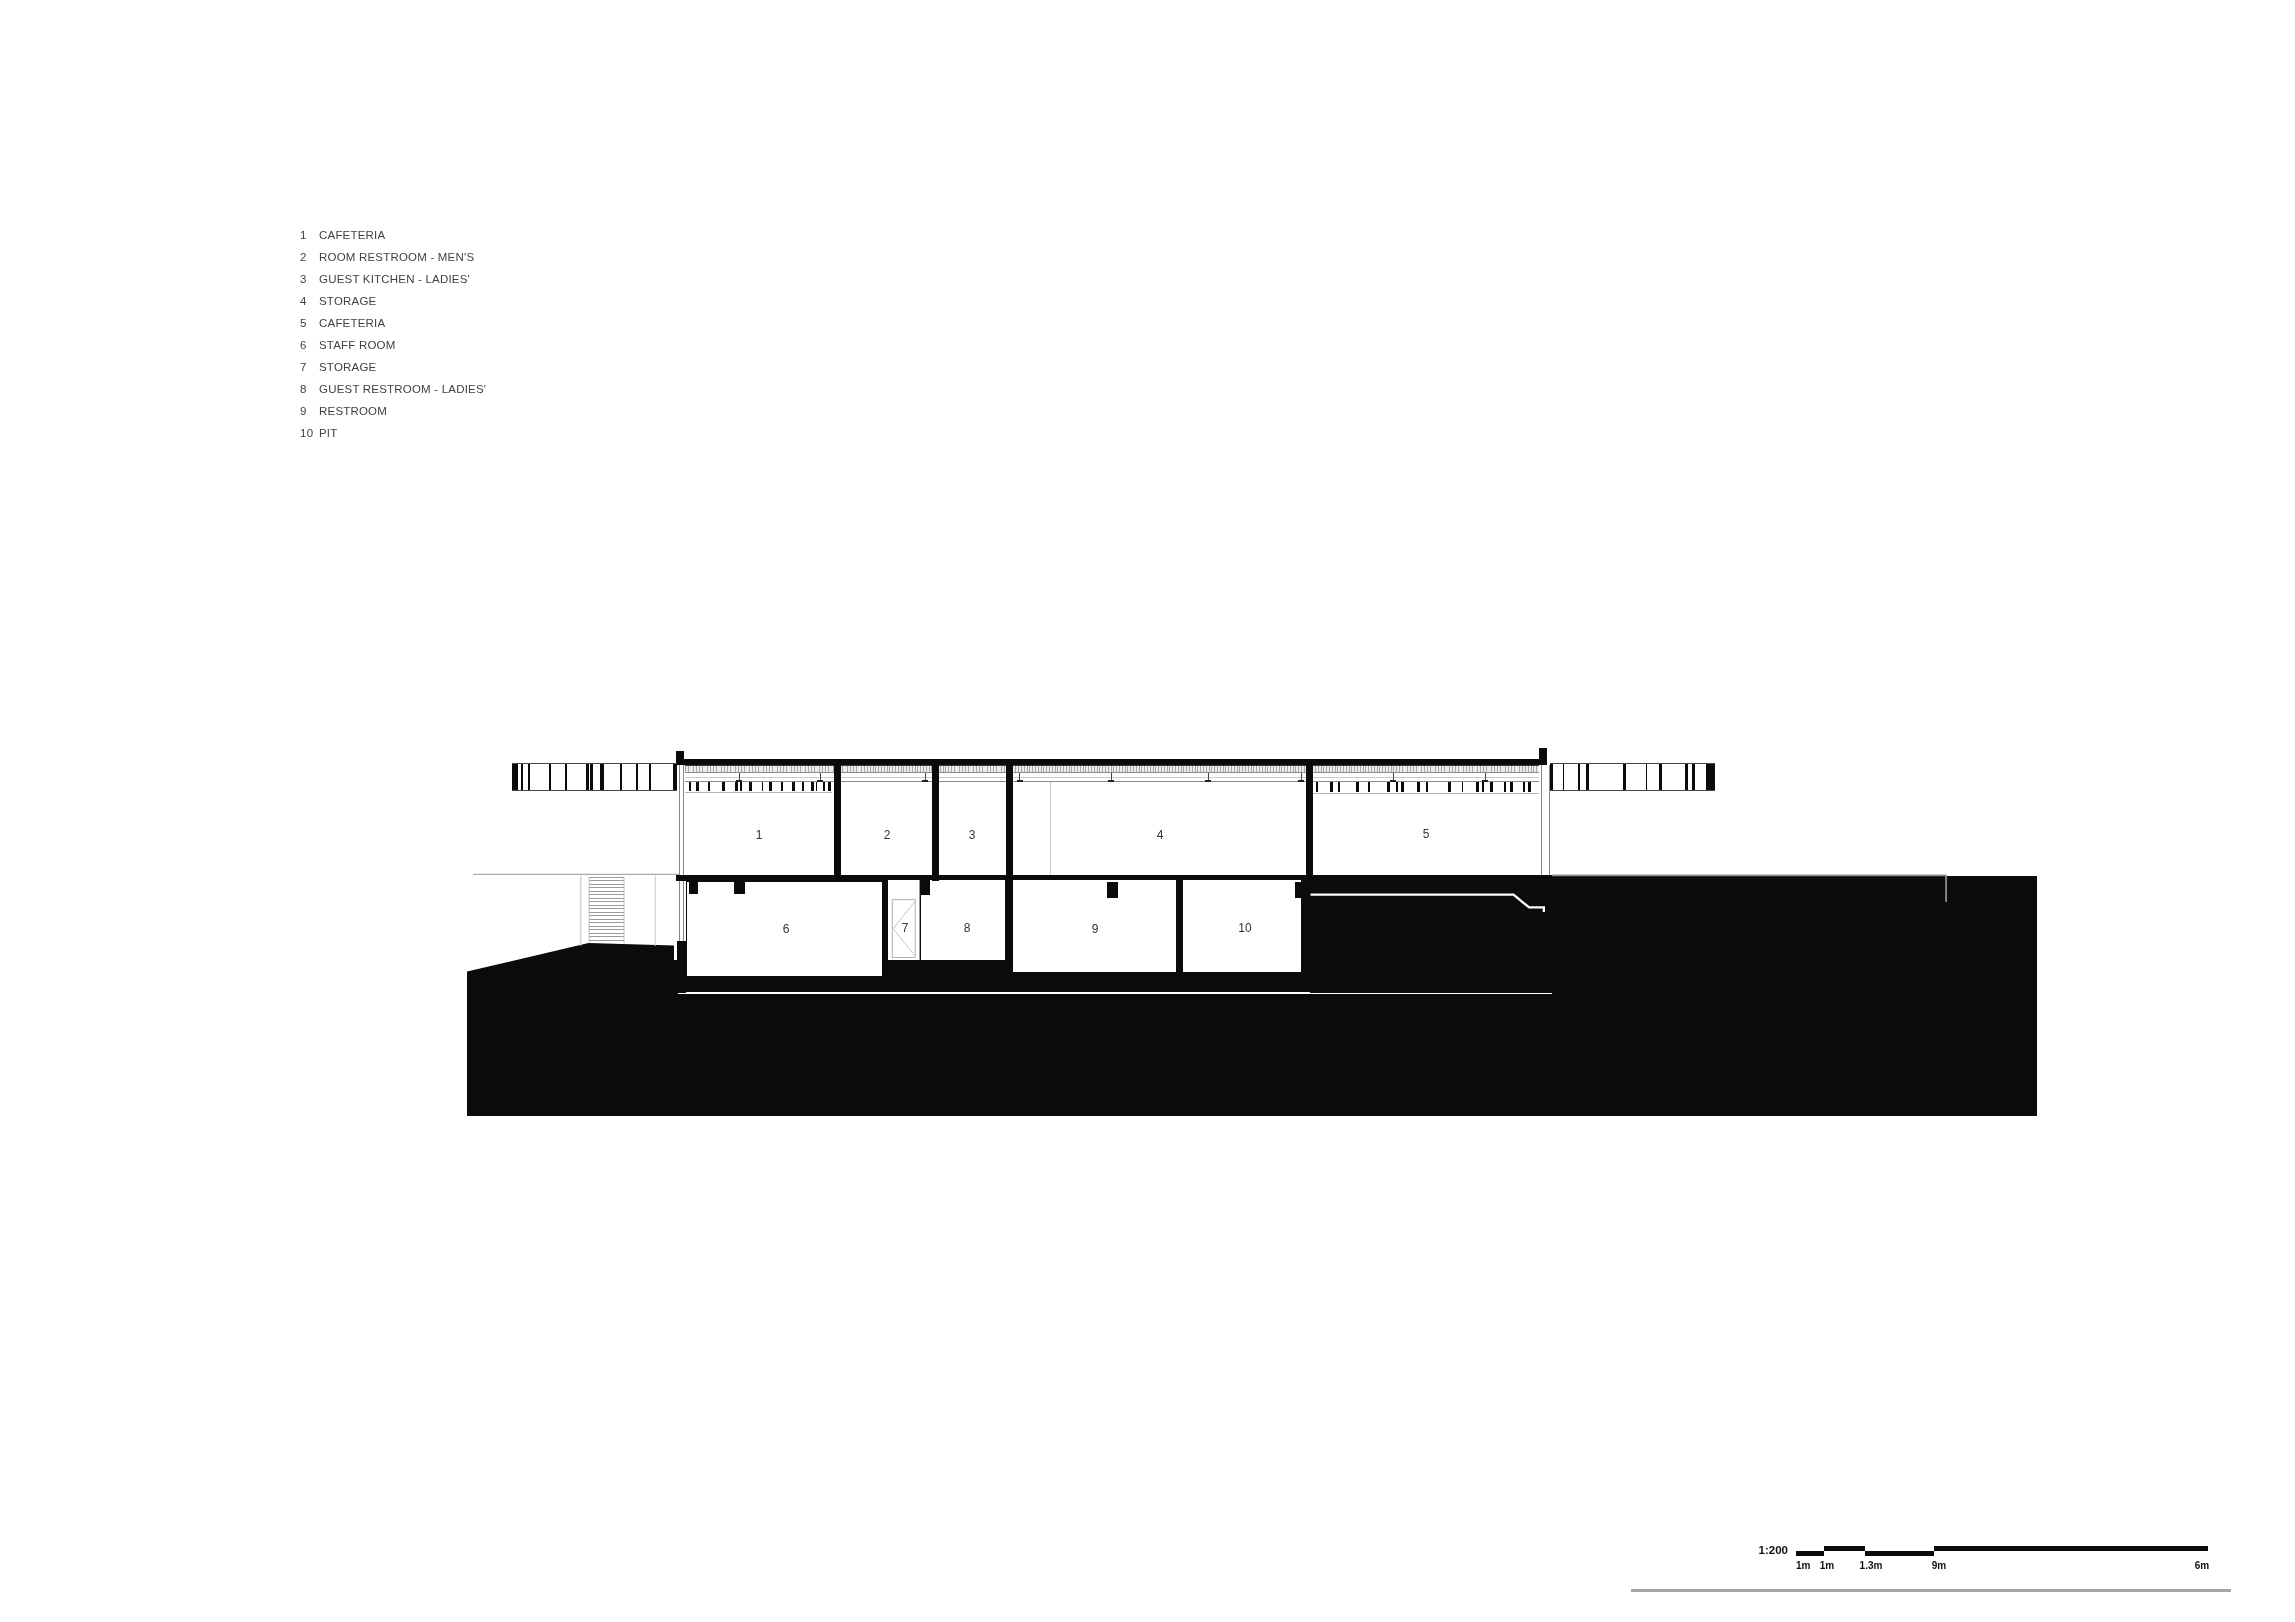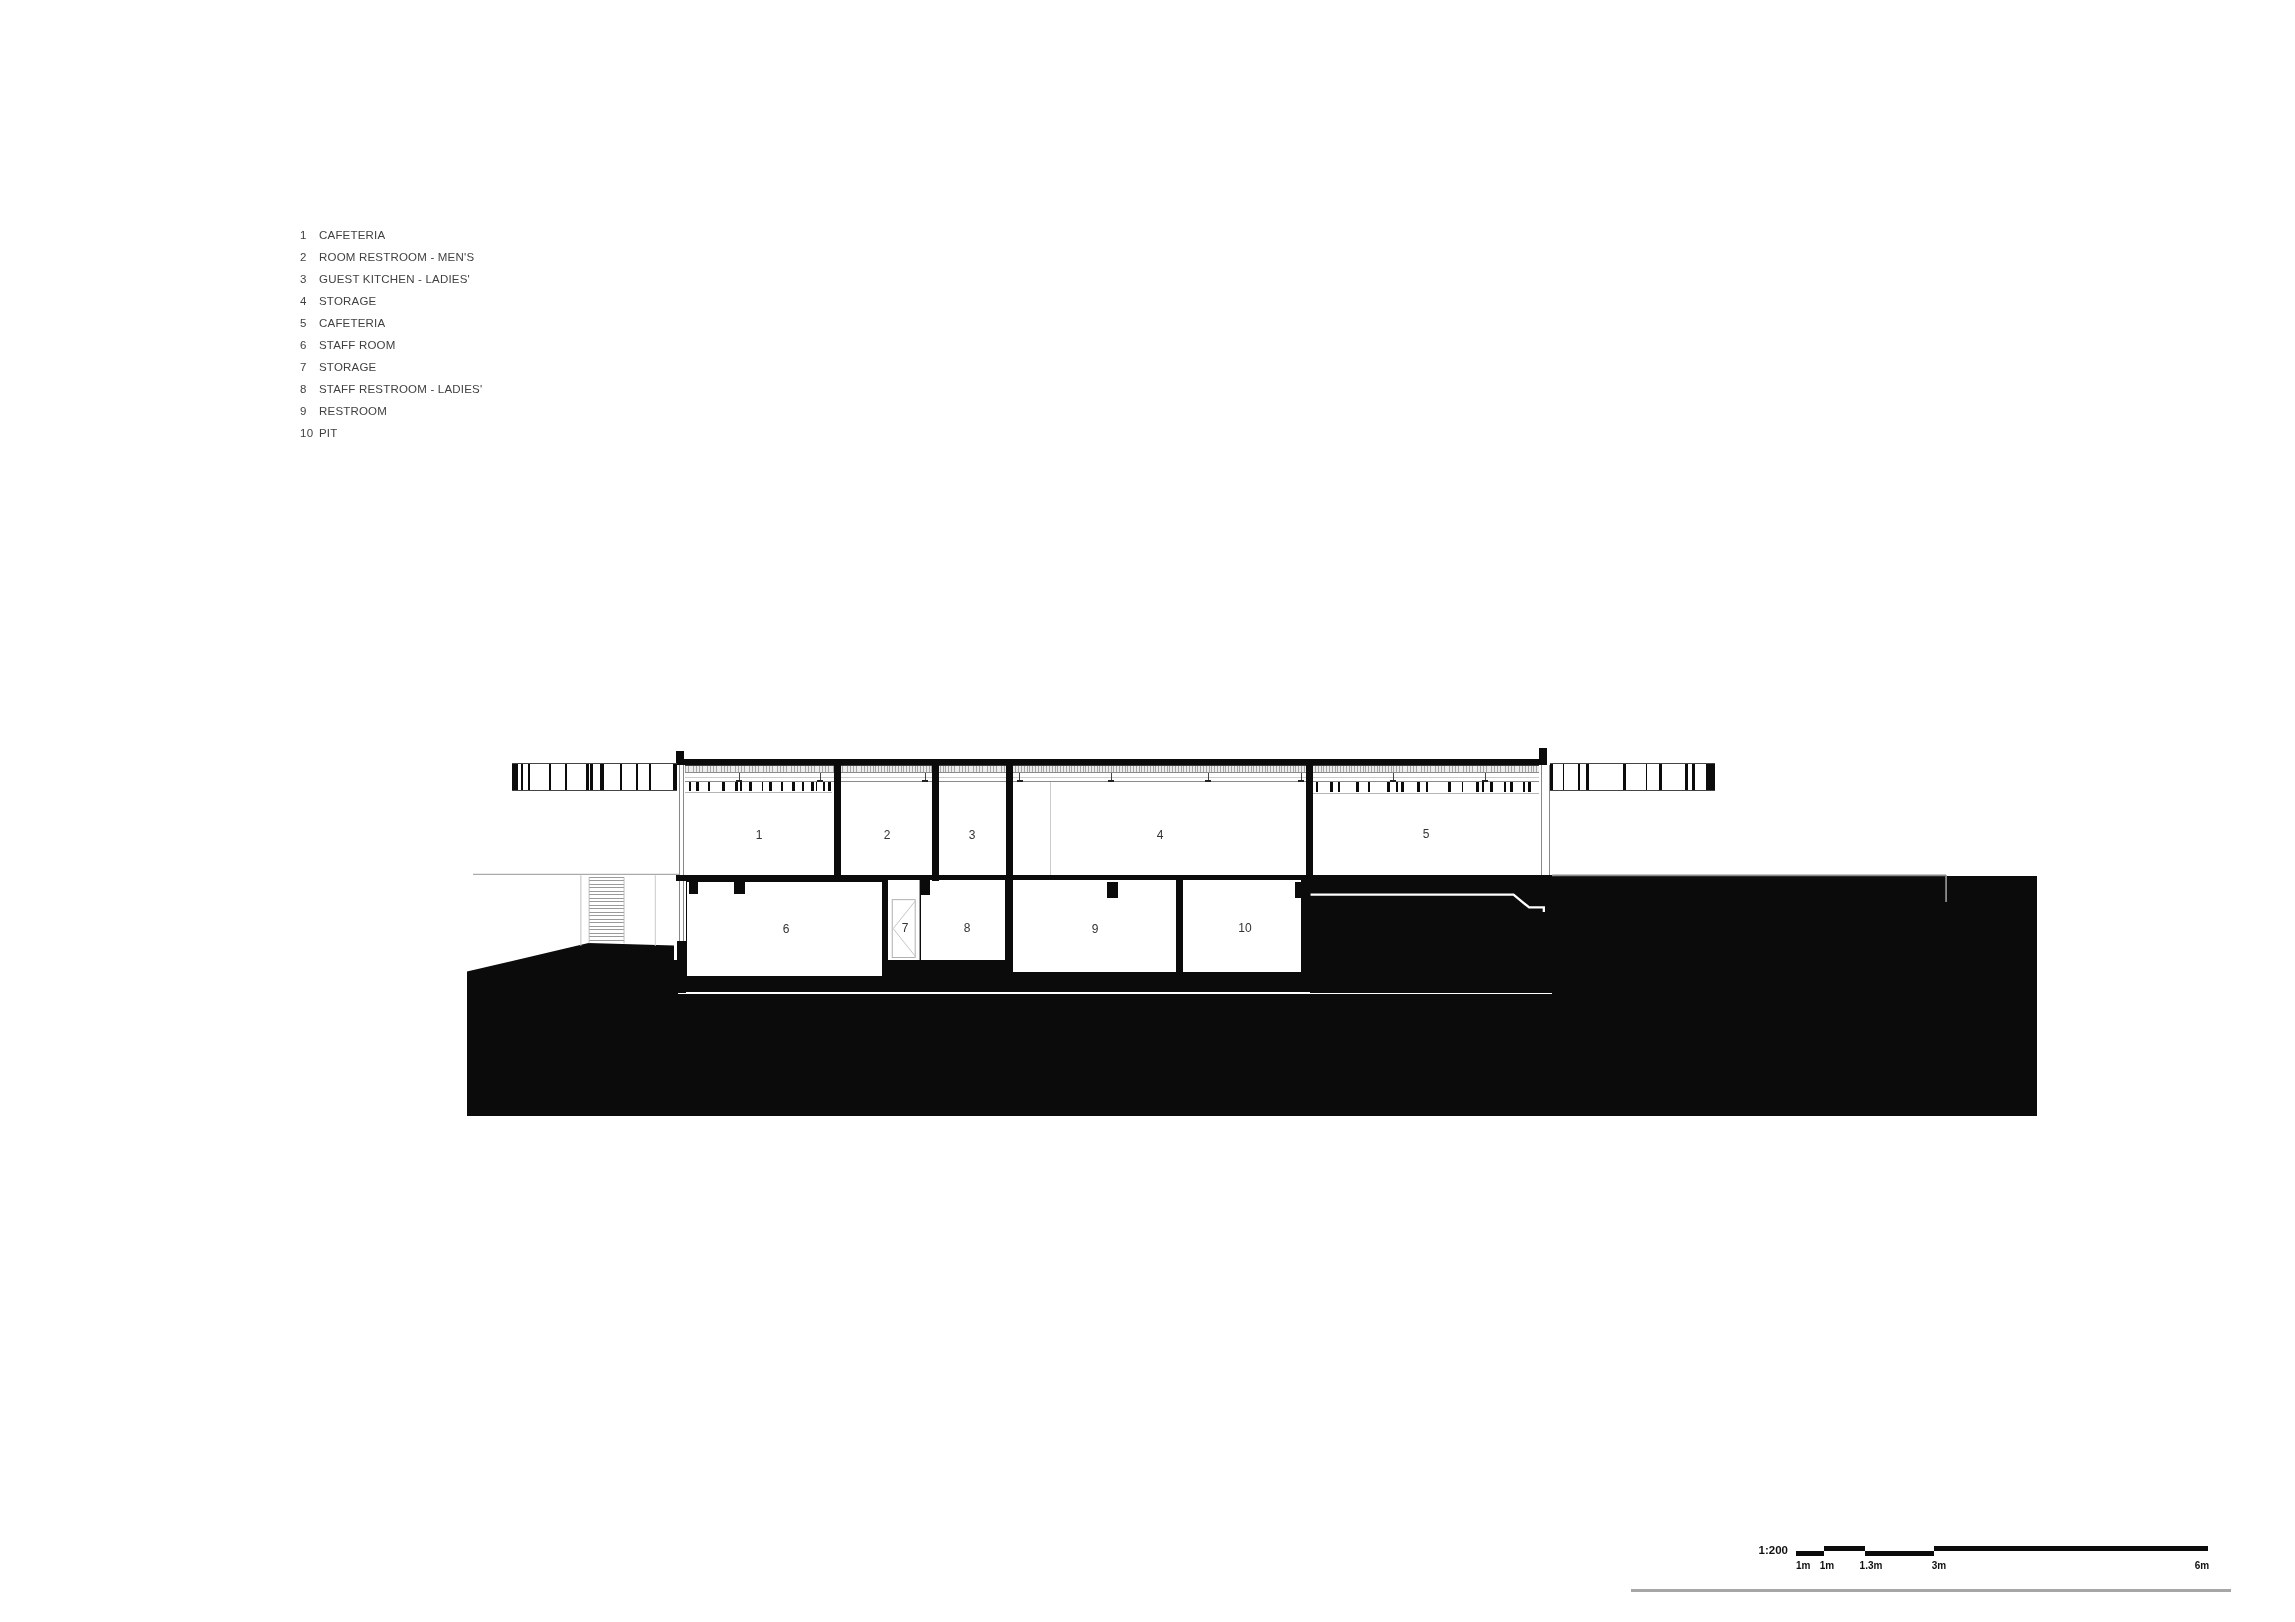--- a/index.html
+++ b/index.html
@@ -59,21 +59,21 @@
     <div class="legend-row">
         <span class="legend-num">6</span>
         <span class="legend-label">STAFF ROOM</span>
       </div>
     <div class="legend-row">
         <span class="legend-num">7</span>
         <span class="legend-label">STORAGE</span>
       </div>
     <div class="legend-row">
         <span class="legend-num">8</span>
-        <span class="legend-label">STAFF RESTROOM - LADIES'</span>
+        <span class="legend-label">GUEST RESTROOM - LADIES'</span>
       </div>
     <div class="legend-row">
         <span class="legend-num">9</span>
         <span class="legend-label">RESTROOM</span>
       </div>
     <div class="legend-row">
         <span class="legend-num">10</span>
         <span class="legend-label">PIT</span>
       </div>
   </div>
@@ -233,20 +233,20 @@
 
   <div id="scalebar">
     <span class="sb-ratio">1:200</span>
     <div class="sb-seg" style="left:1796px;top:1551px;width:27.5px;"></div>
     <div class="sb-seg" style="left:1824px;top:1546px;width:41px;"></div>
     <div class="sb-seg" style="left:1865px;top:1551px;width:69px;"></div>
     <div class="sb-seg" style="left:1934px;top:1546px;width:274px;"></div>
     <span class="sb-tick" style="left:1796px;">1m</span>
     <span class="sb-tick sb-center" style="left:1827px;">1m</span>
     <span class="sb-tick sb-center" style="left:1871px;">1.3m</span>
-    <span class="sb-tick sb-center" style="left:1939px;">3m</span>
+    <span class="sb-tick sb-center" style="left:1939px;">9m</span>
     <span class="sb-tick sb-center" style="left:2202px;">6m</span>
   </div>
 
   <div id="footer-line"></div>
 
 </div>
 
 
 </body></html>

